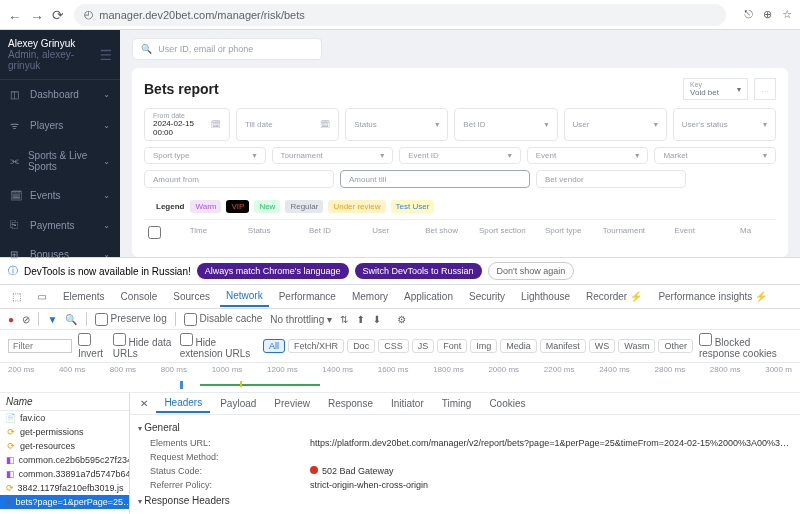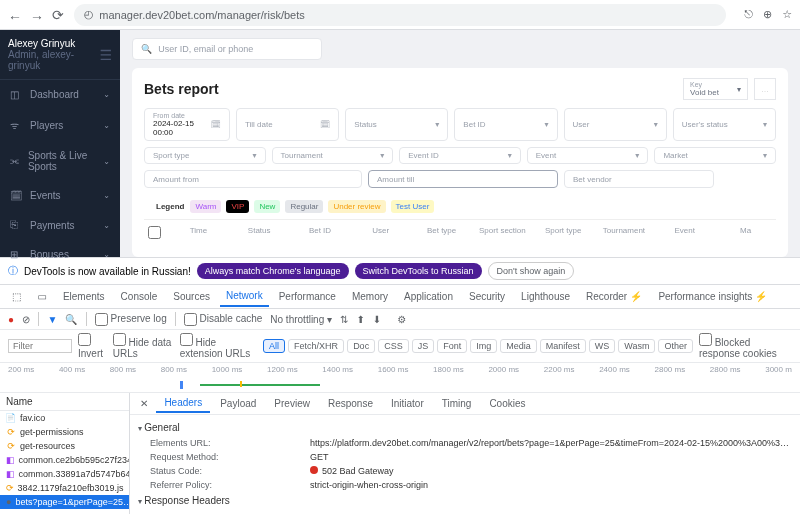--- a/index.html
+++ b/index.html
@@ -54,21 +54,21 @@
 .pill { border: 1px solid #dadce0; border-radius: 3px; padding: 1px 5px; font-size: 9px; cursor: pointer; }
 .pill.active { background: #e8f0fe; border-color: #1a73e8; color: #1a73e8; }
 .timeline { height: 30px; border-bottom: 1px solid #e8eaed; position: relative; font-size: 8px; color: #9aa0ab; padding: 2px 8px; }
 .timeline .ticks { display: flex; justify-content: space-between; }
 .timeline .bars { position: absolute; left: 180px; top: 18px; width: 300px; height: 8px; }
 .timeline .bar1 { position:absolute; left:0; top:0; width:3px; height:8px; background:#4285f4; }
 .timeline .bar2 { position:absolute; left:20px; top:3px; width:120px; height:2px; background:#34a853; }
 .timeline .bar3 { position:absolute; left:60px; top:0px; width:2px; height:6px; background:#fbbc04; }
 .dt-body { flex:1; display: flex; overflow: hidden; }
 .req-list { width: 130px; border-right: 1px solid #dadce0; overflow: hidden; }
-.req-list .hdr { padding: 3px 6px; border-bottom: 1px solid #e8eaed; font-size: 10px; color: #333; }
+.req-list .hdr { padding: 3px 6px; border-bottom: 1px solid #e8eaed; font-size: 10px; color: #333; font-style: italic; }
 .req-item { display: flex; align-items: center; gap: 4px; padding: 2px 6px; font-size: 9px; color: #333; white-space: nowrap; overflow: hidden; text-overflow: ellipsis; cursor: pointer; }
 .req-item .dot { width: 10px; height: 10px; display:flex; align-items:center; justify-content:center; }
 .req-item.sel { background: #1a73e8; color: #fff; }
 .req-detail { flex: 1; display: flex; flex-direction: column; overflow: hidden; }
 .det-tabs { display: flex; align-items: center; border-bottom: 1px solid #e8eaed; height: 22px; font-size: 10px; color: #5f6368; gap: 2px; padding-left: 4px; }
 .det-tabs .dtab { padding: 3px 8px; cursor: pointer; }
 .det-tabs .dtab.active { color: #1a73e8; border-bottom: 2px solid #1a73e8; }
 .det-tabs .x { padding: 0 6px; cursor: pointer; }
 .det-body { padding: 4px 8px; font-size: 10px; overflow: hidden; }
 .sect-hdr { color: #333; padding: 3px 0; cursor: pointer; }
@@ -212,21 +212,21 @@
           <div class="fl w2">
             <span>Event</span>
             <span class="chevron">▾</span>
           </div>
           <div class="fl w2">
             <span>Market</span>
             <span class="chevron">▾</span>
           </div>
         </div>
       <div class="filters">
-        <div class="fl" style="width:218px">
+        <div class="fl" style="width:190px">
             <span>Amount from</span>
           </div>
         <div class="fl" style="width:190px;border-color:#a0a7b5">
             <span>Amount till</span>
           </div>
         <div class="fl" style="width:150px">
             <span>Bet vendor</span>
           </div>
       </div>
       <div class="legend-row">
@@ -235,21 +235,21 @@
             <span class="tag" style="background:#f3e4f5;color:#a855f7">Warm</span>
             <span class="tag" style="background:#000000;color:#ef4444">VIP</span>
             <span class="tag" style="background:#dcfce7;color:#22c55e">New</span>
             <span class="tag" style="background:#e5e7eb;color:#6b7280">Regular</span>
             <span class="tag" style="background:#fef3c7;color:#f59e0b">Under review</span>
             <span class="tag" style="background:#fef9c3;color:#3b82f6">Test User</span>
           </div>
       </div>
       <div class="table-head">
         <div class="cb"><input type="checkbox" style=""></div>
-        <div id="cols" style="display:contents"><div class="col">Time</div><div class="col">Status</div><div class="col">Bet ID</div><div class="col">User</div><div class="col">Bet type</div><div class="col">Sport section</div><div class="col">Sport type</div><div class="col">Tournament</div><div class="col">Event</div><div class="col">Ma</div></div>
+        <div id="cols" style="display:contents"><div class="col">Time</div><div class="col">Status</div><div class="col">Bet ID</div><div class="col">User</div><div class="col">Bet show</div><div class="col">Sport section</div><div class="col">Sport type</div><div class="col">Tournament</div><div class="col">Event</div><div class="col">Ma</div></div>
       </div>
     </div>
   </div>
 </div>
 
 <div class="devtools-banner">
   <span style="color:#1a73e8">ⓘ</span>
   <span>DevTools is now available in Russian!</span>
   <span class="banner-btn blue">Always match Chrome's language</span>
   <span class="banner-btn blue">Switch DevTools to Russian</span>
@@ -365,21 +365,20 @@
       </div>
       <div class="det-body">
         <div class="sect-hdr">General</div>
         <div id="kvs">
             <div class="kv">
               <span class="k">Elements URL:</span>
               <span class="v">https://platform.dev20bet.com/manager/v2/report/bets?page=1&amp;perPage=25&amp;timeFrom=2024-02-15%2000%3A00%3A00&amp;timeTill</span>
             </div>
             <div class="kv">
               <span class="k">Request Method:</span>
-              <span class="v">GET</span>
             </div>
             <div class="kv">
               <span class="k">Status Code:</span>
               <span class="v"><span class="status-dot"></span>502 Bad Gateway</span>
             </div>
             <div class="kv">
               <span class="k">Referrer Policy:</span>
               <span class="v">strict-origin-when-cross-origin</span>
             </div>
           </div>

